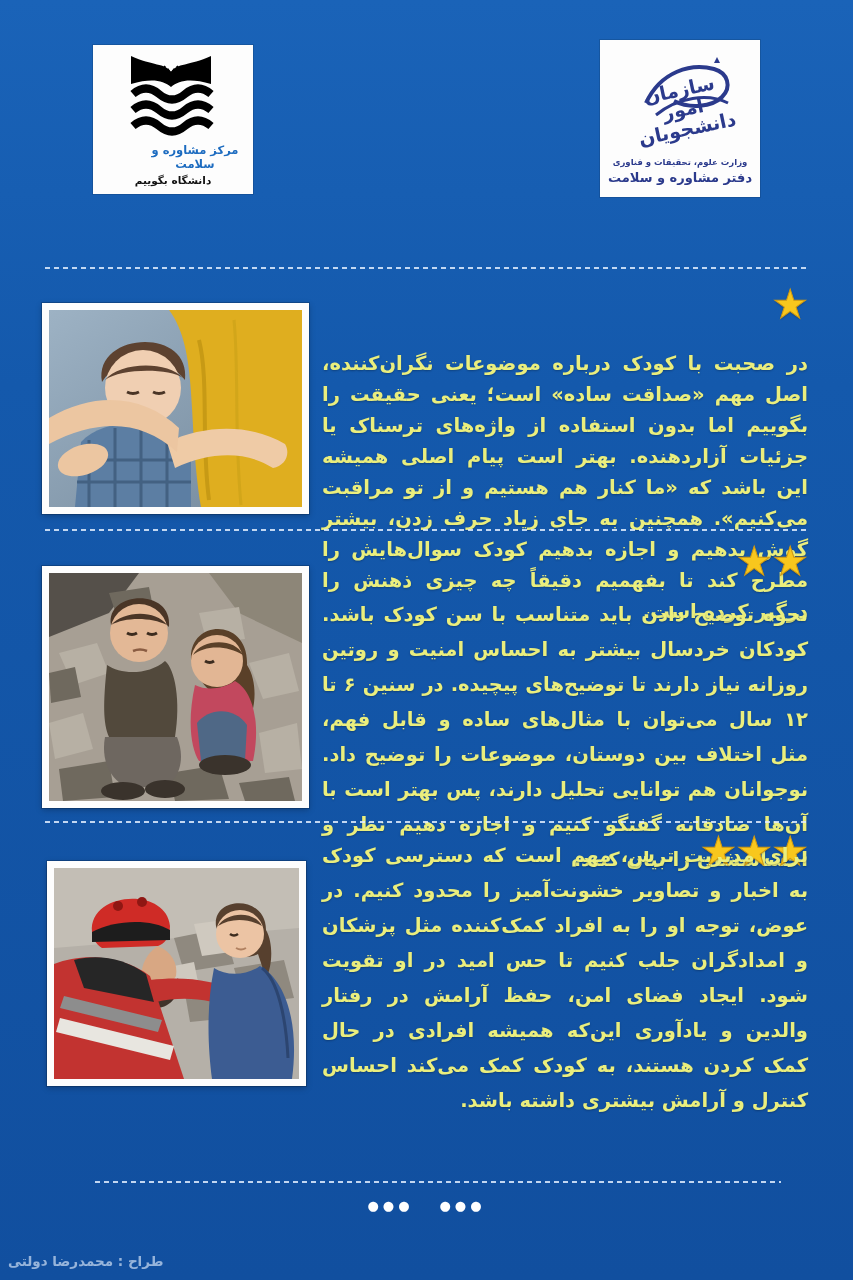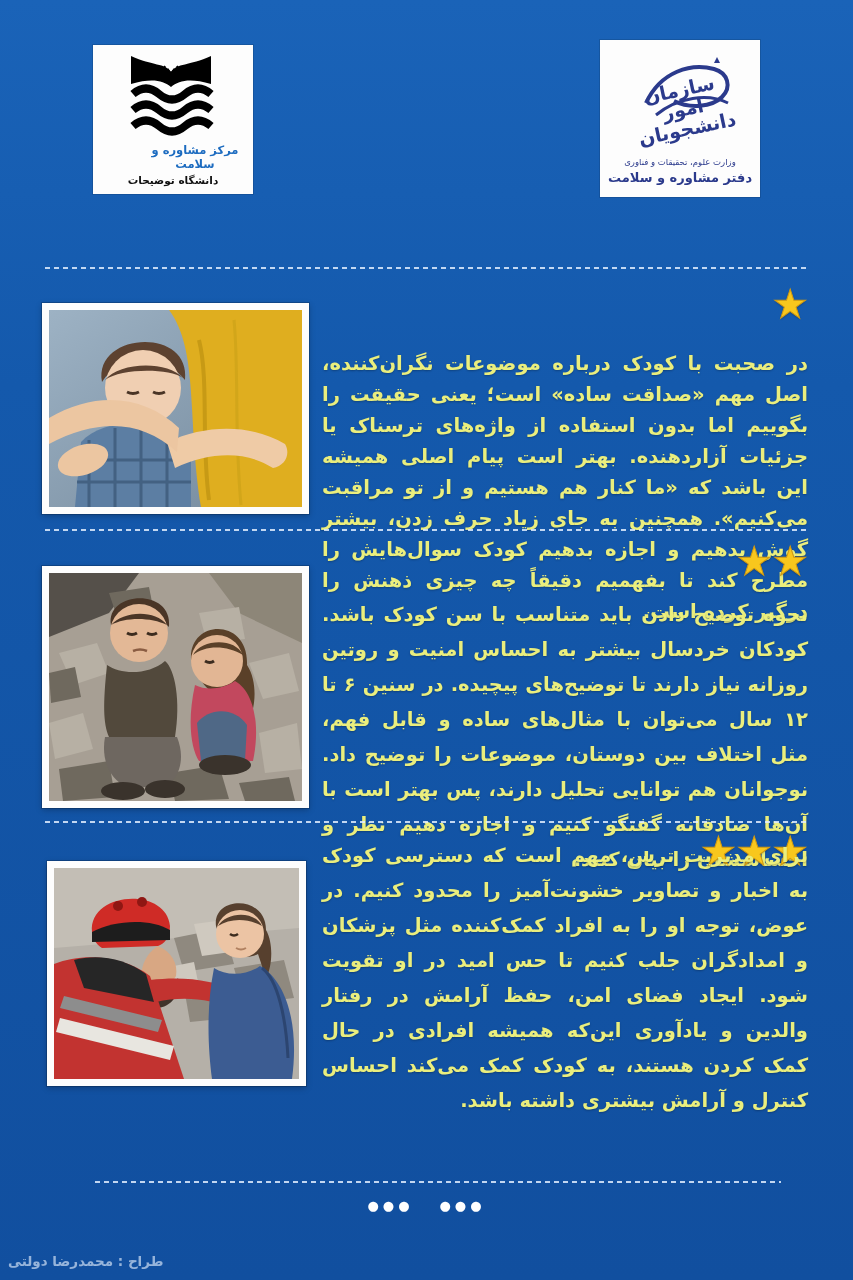--- a/index.html
+++ b/index.html
@@ -17,21 +17,21 @@
   .logo-left{left:93px;top:45px;width:152px;height:141px;padding:4px;}
   .logo-left .t1{color:#1d6cc0;font-weight:bold;font-size:11.5px;margin-top:3px;margin-left:44px;}
   .logo-left .t2{color:#111;font-weight:bold;font-size:10.5px;margin-top:3px;}
   .logo-right{right:93px;top:40px;width:152px;height:149px;padding:4px;}
   .callig{position:relative;height:86px;width:100%;}
   .callig .word{
     position:absolute;right:18px;top:26px;
     color:#2b3a8c;font-weight:bold;font-size:19px;line-height:20px;
     transform:rotate(-12deg);letter-spacing:-1px;width:110px;
   }
-  .logo-right .m1{color:#2b3a8c;font-size:8.5px;font-weight:normal;margin-top:18px;}
+  .logo-right .m1{color:#2b3a8c;font-size:8.5px;font-weight:bold;margin-top:18px;}
   .logo-right .m2{color:#2b3a8c;font-size:13px;font-weight:bold;margin-top:3px;}
   
   .main-title{
     position:absolute;top:192px;right:48px;
     color:#f7b61c;font-size:45px;font-weight:800;
     text-shadow:0 2px 3px rgba(0,0,0,.28);
     white-space:nowrap;
   }
   
   .sep{position:absolute;left:45px;right:45px;height:2px;
@@ -88,21 +88,21 @@
         <path d="M10,2 C32,12 44,9 50,18 C56,9 68,12 90,2 L90,30 C70,24 58,26 50,33 C42,26 30,24 10,30 Z" fill="#000"></path>
         <path d="M44,12 q-4,8 0,16" stroke="#000" fill="none" stroke-width="2"></path>
         <path d="M56,12 q4,8 0,16" stroke="#000" fill="none" stroke-width="2"></path>
         <path d="M47,14 c-2,3 -2,8 0,12 l3,3 l3,-3 c2,-4 2,-9 0,-12 l-3,4 Z" fill="#000"></path>
         <path d="M12,40 q13,-11 26,0 t26,0 t26,0" stroke="#000" stroke-width="8" fill="none"></path>
         <path d="M12,56 q13,-11 26,0 t26,0 t26,0" stroke="#000" stroke-width="8" fill="none"></path>
         <path d="M12,72 q13,-11 26,0 t26,0 t26,0" stroke="#000" stroke-width="8" fill="none"></path>
       </svg>
     </span>
     <div class="t1">مرکز مشاوره و سلامت</div>
-    <div class="t2">دانشگاه توضیحات</div>
+    <div class="t2">دانشگاه بگوییم</div>
   </div>
 
   <div class="logo-box logo-right">
     <div class="callig">
       <svg width="140" height="86" viewBox="0 0 140 86" style="position:absolute;inset:0;">
         <path d="M30,50 C45,18 75,10 98,16 C112,20 116,34 106,44 C96,54 74,56 58,48" stroke="#2b3a8c" stroke-width="4" fill="none"></path>
         <path d="M40,62 C62,44 92,40 112,50" stroke="#2b3a8c" stroke-width="3" fill="none"></path>
         <path d="M98,10 l3,-6 l3,6 Z" fill="#2b3a8c"></path>
       </svg>
       <div class="word">سازمان امور دانشجویان</div>

